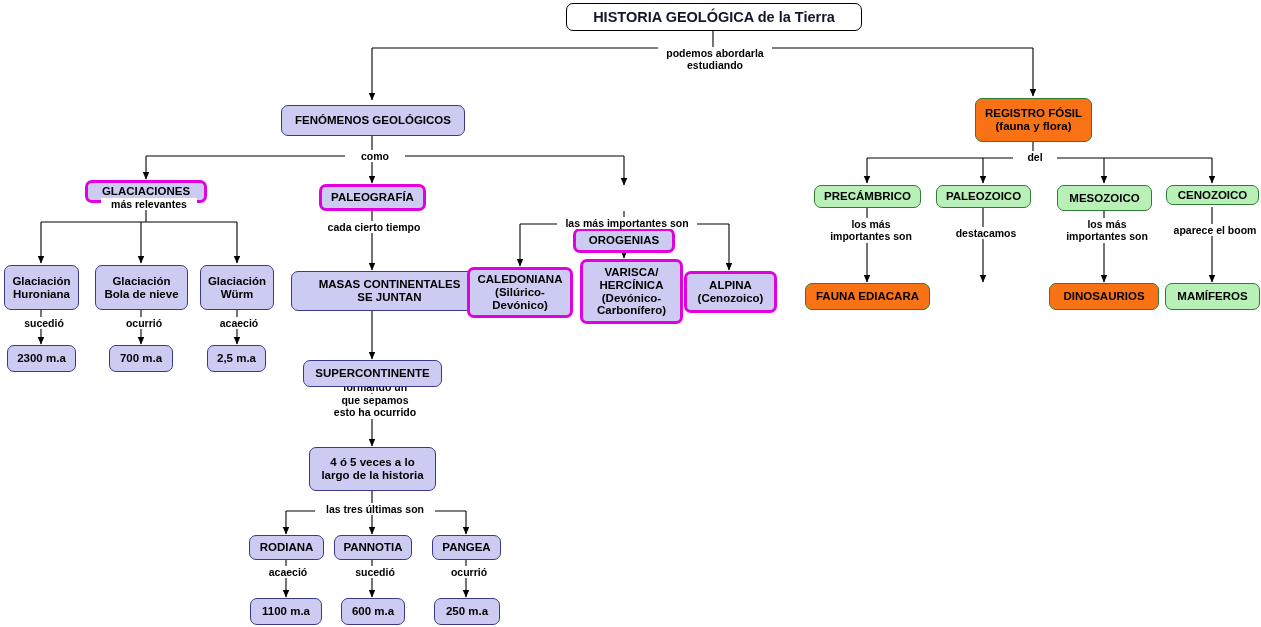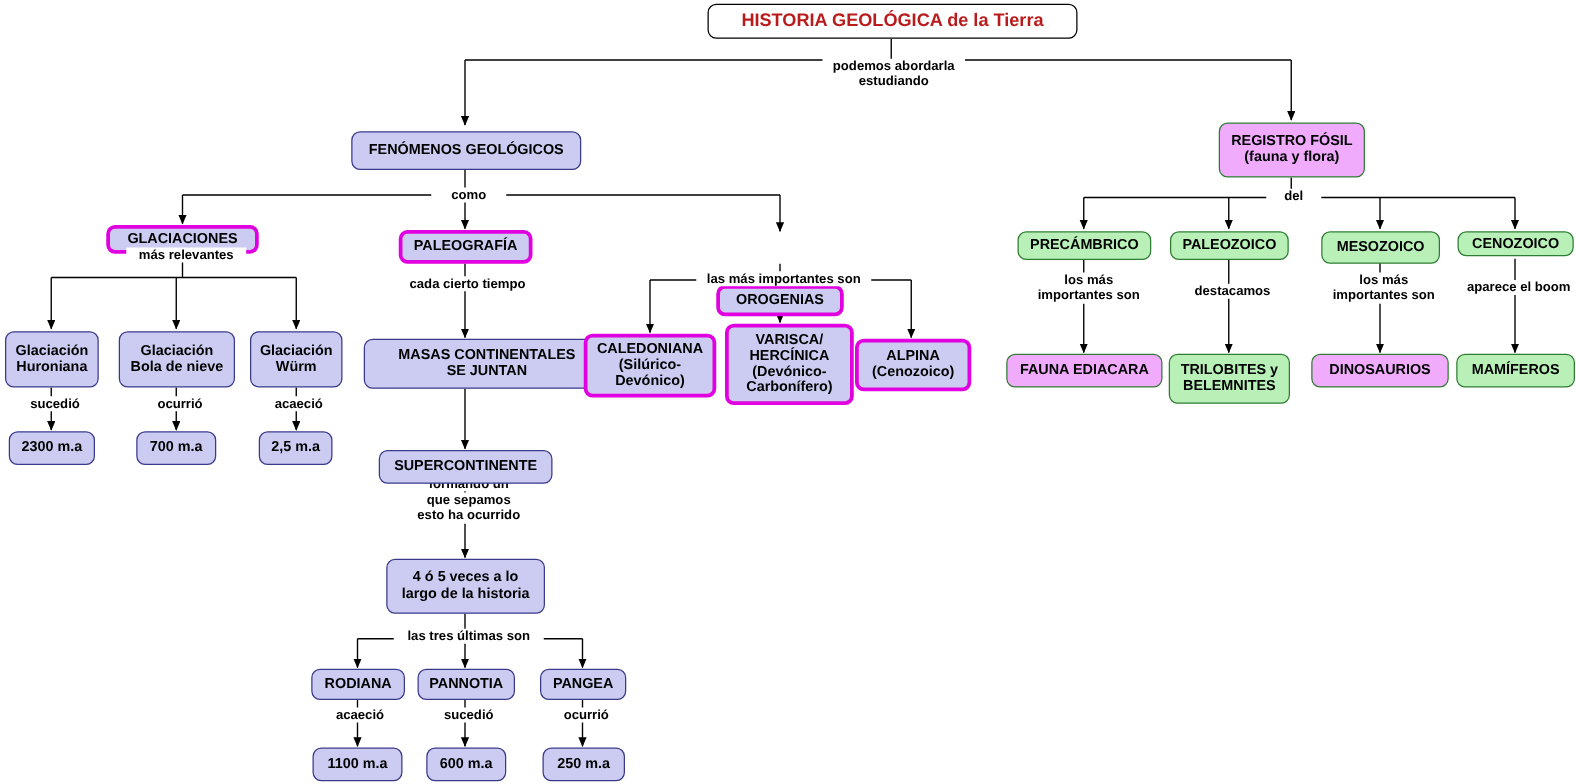--- a/index.html
+++ b/index.html
@@ -37,39 +37,39 @@
     font-weight: bold;
     line-height: 1.12;
     white-space: pre-line;
     padding: 2px 5px;
   }
   
   .n-root {
     background: #ffffff;
     border: 1px solid #000000;
     font-size: 14.5px;
-    color: #b91c1c;
+    color: #0f172a;
   }
   
   .n-blue {
     background: #ccccf2;
     border: 1px solid #3a3a8c;
     color: #000000;
     font-size: 11.5px;
   }
   
   .n-purple {
     background: #ccccf2;
     border: 3px solid #e000e0;
     color: #000000;
     font-size: 11.5px;
   }
   
   .n-green {
-    background: #f0abfc;
+    background: #f97316;
     border: 1px solid #2e7d32;
     color: #000000;
     font-size: 11.5px;
   }
   .n-green-strong {
     background: #b8f0b8;
     border: 1px solid #2e7d32;
     color: #000000;
     font-size: 11.5px;
   }
@@ -223,18 +223,16 @@
   <div class="node n-green-strong" style="left:1166px; top:185px; width:93px; height:20px;">CENOZOICO</div>
 
   <div class="lbl" style="left:821px; top:218px; width:96px;">los más
 importantes son</div>
   <div class="lbl" style="left:942px; top:227px; width:84px;">destacamos</div>
   <div class="lbl" style="left:1057px; top:218px; width:96px;">los más
 importantes son</div>
   <div class="lbl" style="left:1161px; top:224px; width:104px;">aparece el boom</div>
 
   <div class="node n-green" style="left:805px; top:283px; width:125px; height:27px;">FAUNA EDIACARA</div>
-  <div class="node n-green-strong" style="left:935px; top:283px; width:97px; height:40px;">TRILOBITES y
-BELEMNITES</div>
   <div class="node n-green" style="left:1049px; top:283px; width:110px; height:27px;">DINOSAURIOS</div>
   <div class="node n-green-strong" style="left:1165px; top:283px; width:95px; height:27px;">MAMÍFEROS</div>
 
 </div>
 
 </body></html>

